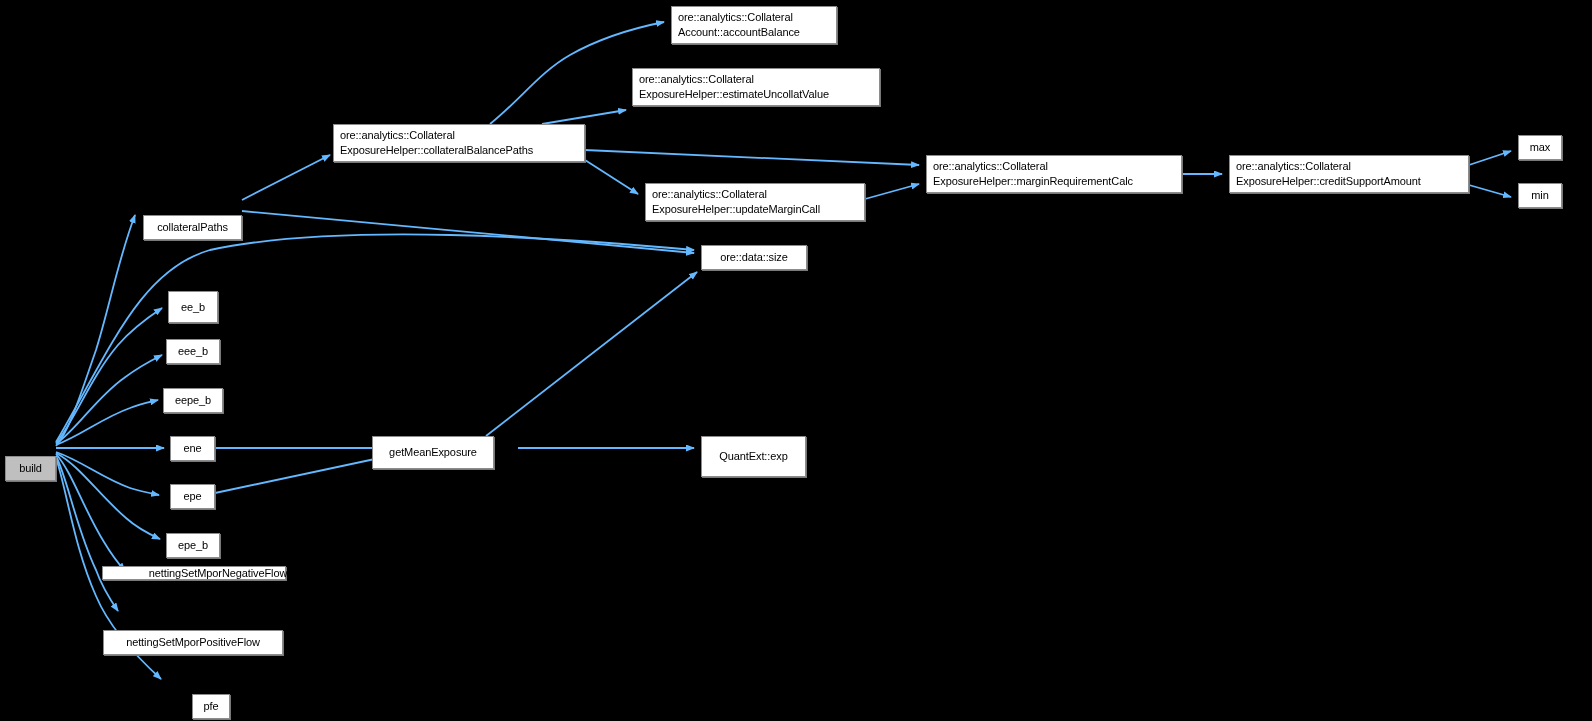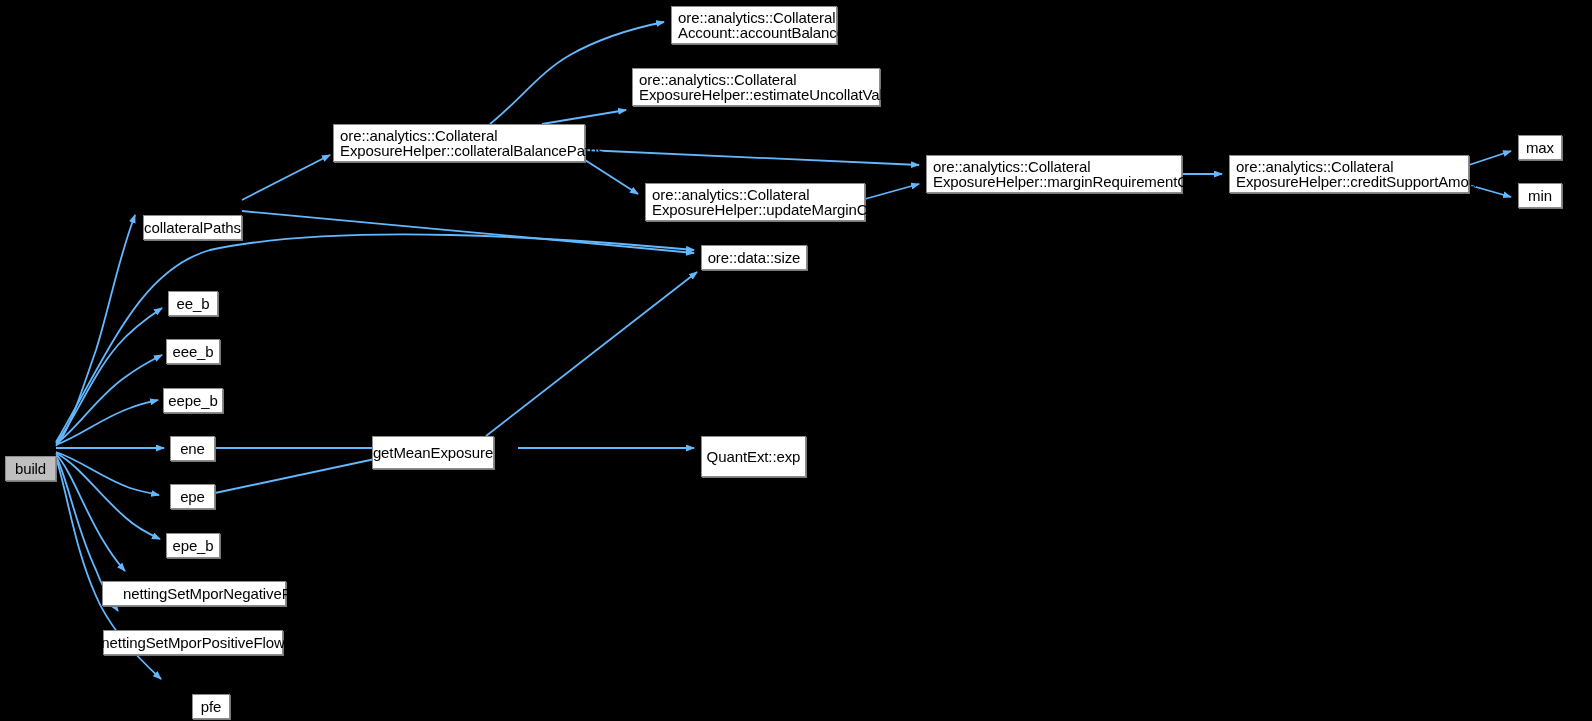--- a/index.html
+++ b/index.html
@@ -25,21 +25,21 @@
     height: 721px;
     pointer-events: none;
   }
   .node {
     position: absolute;
     box-sizing: border-box;
     background: #ffffff;
     border: 1px solid #8c8c8c;
     box-shadow: 1px 1px 0 0 #787878;
     color: #000000;
-    font-size: 15px;
+    font-size: 11px;
     line-height: 15px;
     text-align: center;
     display: flex;
     align-items: center;
     justify-content: center;
     white-space: pre;
     letter-spacing: -0.1px;
   }
   .node.gray {
     background: #bfbfbf;
@@ -85,27 +85,27 @@
         <path d="M 1469,185 L 1511,197" fill="none" stroke="#63b8ff" stroke-width="1.8" marker-end="url(#arrowhead)"></path>
         <path d="M 215,448 L 389,448" fill="none" stroke="#63b8ff" stroke-width="1.8" marker-end="url(#arrowhead)"></path>
         <path d="M 215,493 L 389,456" fill="none" stroke="#63b8ff" stroke-width="1.8" marker-end="url(#arrowhead)"></path>
         <path d="M 518,448 L 694,448" fill="none" stroke="#63b8ff" stroke-width="1.8" marker-end="url(#arrowhead)"></path>
         <path d="M 486,436 L 697,272" fill="none" stroke="#63b8ff" stroke-width="1.8" marker-end="url(#arrowhead)"></path>
       </g>
   </svg>
   <div id="node-layer">
       <div class="node gray" style="left: 5px; top: 436px; width: 51px; height: 25px;"><span>build</span></div>
       <div class="node" style="left: 143px; top: 191px; width: 99px; height: 25px; margin-top: 24px;"><span>collateralPaths</span></div>
-      <div class="node" style="left: 168px; top: 291px; width: 50px; height: 25px;"><span>ee_b</span></div>
+      <div class="node" style="left: 168px; top: 291px; width: 50px; height: 32px;"><span>ee_b</span></div>
       <div class="node" style="left: 166px; top: 339px; width: 54px; height: 25px;"><span>eee_b</span></div>
       <div class="node" style="left: 163px; top: 388px; width: 60px; height: 25px;"><span>eepe_b</span></div>
       <div class="node" style="left: 170px; top: 436px; width: 45px; height: 25px;"><span>ene</span></div>
       <div class="node" style="left: 170px; top: 484px; width: 45px; height: 25px;"><span>epe</span></div>
       <div class="node" style="left: 166px; top: 533px; width: 54px; height: 25px;"><span>epe_b</span></div>
-      <div class="node" style="left: 102px; top: 581px; width: 184px; height: 25px; padding-left: 48px;"><span>nettingSetMporNegativeFlow</span></div>
+      <div class="node" style="left: 102px; top: 566px; width: 184px; height: 14px; padding-left: 48px;"><span>nettingSetMporNegativeFlow</span></div>
       <div class="node" style="left: 103px; top: 630px; width: 180px; height: 25px;"><span>nettingSetMporPositiveFlow</span></div>
       <div class="node" style="left: 192px; top: 678px; width: 38px; height: 25px; margin-top: 16px;"><span>pfe</span></div>
       <div class="node left" style="left: 333px; top: 124px; width: 252px; height: 38px;"><span>ore::analytics::Collateral
 ExposureHelper::collateralBalancePaths</span></div>
       <div class="node left" style="left: 671px; top: 6px; width: 166px; height: 38px;"><span>ore::analytics::Collateral
 Account::accountBalance</span></div>
       <div class="node left" style="left: 632px; top: 68px; width: 248px; height: 38px;"><span>ore::analytics::Collateral
 ExposureHelper::estimateUncollatValue</span></div>
       <div class="node left" style="left: 645px; top: 183px; width: 220px; height: 38px;"><span>ore::analytics::Collateral
 ExposureHelper::updateMarginCall</span></div>

